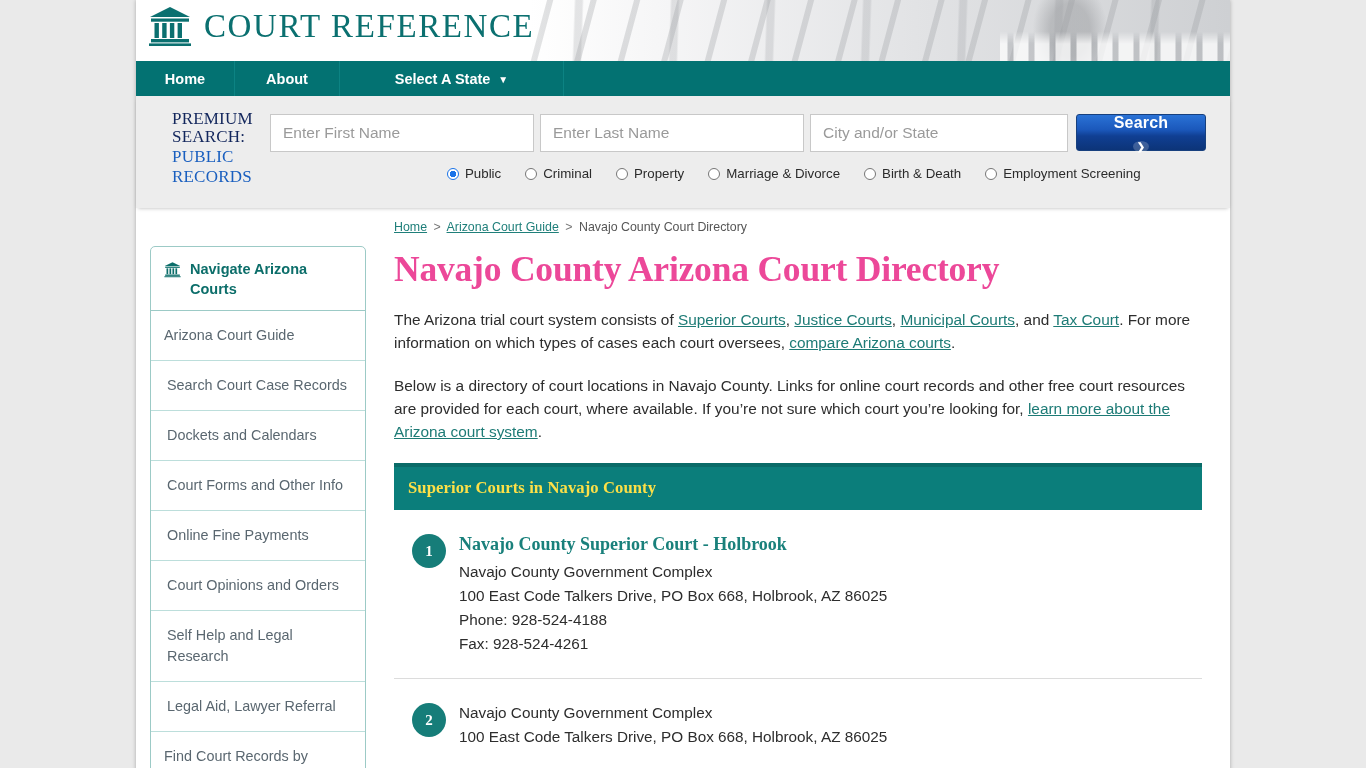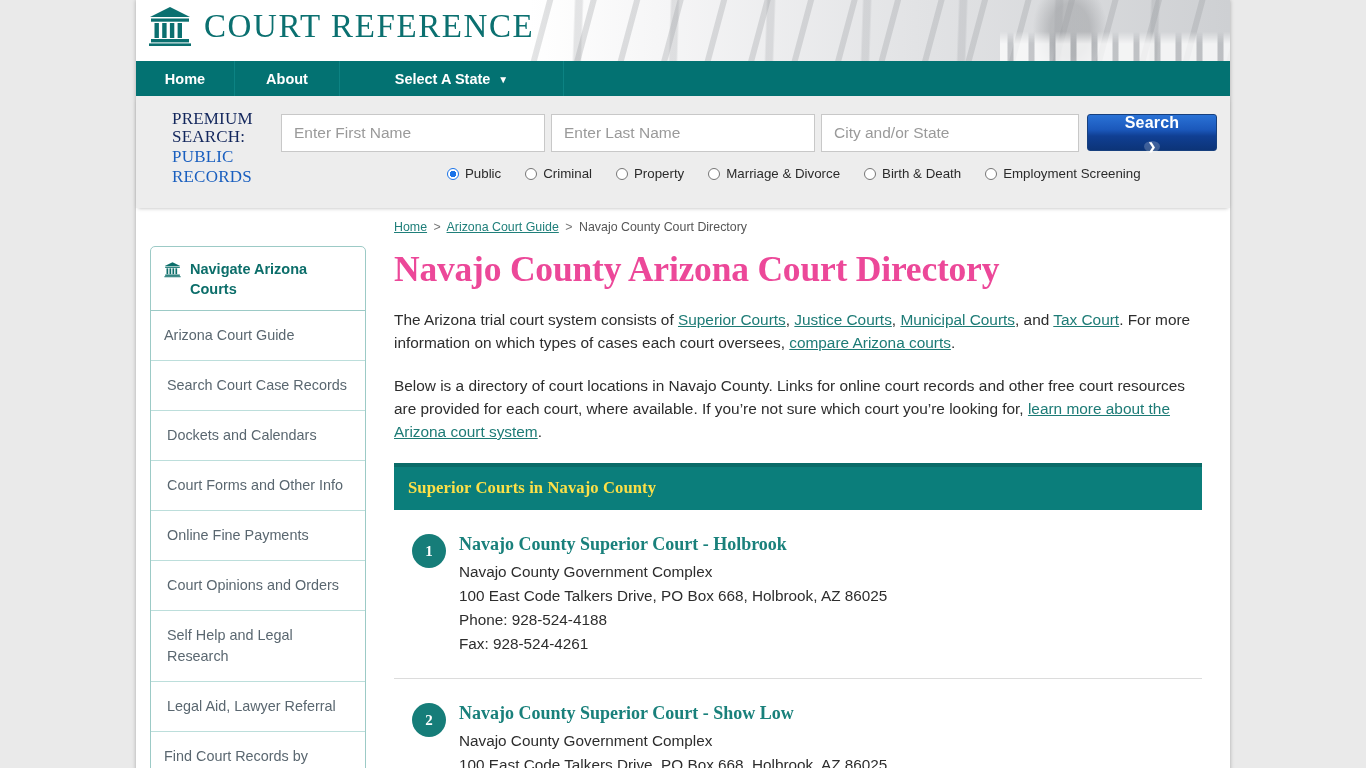--- a/index.html
+++ b/index.html
@@ -120,21 +120,21 @@
     font-weight: normal;
     font-size: 17px;
     line-height: 18px;
     letter-spacing: .2px;
   }
   .sl-premium { color: #12265c; display:block; }
   .sl-public { color: #1a5fbf; display:block; margin-top: 2px; }
   .search-fields {
     position: absolute;
     left: 134px; top: 18px;
-    display: flex; gap: 0; margin-left: 11px;
+    display: flex; gap: 0;
   }
   .search-input {
     height: 38px;
     background: #ffffff;
     border: 1px solid #c8c8c8;
     font-size: 15.5px;
     color: #333;
     padding: 0 12px;
     outline: none;
     font-family: "Liberation Sans", sans-serif;
@@ -462,21 +462,20 @@
               <div class="court-line">Navajo County Government Complex</div>
               <div class="court-line">100 East Code Talkers Drive, PO Box 668, Holbrook, AZ 86025</div>
               <div class="court-line">Phone: 928-524-4188</div>
               <div class="court-line">Fax: 928-524-4261</div>
             </div>
           </div>
 
           <div class="court">
             <div class="court-num">2</div>
             <div class="court-body">
-              <a class="court-name" href="#">Navajo County Superior Court - Show Low</a>
               <div class="court-line">Navajo County Government Complex</div>
               <div class="court-line">100 East Code Talkers Drive, PO Box 668, Holbrook, AZ 86025</div>
             </div>
           </div>
 
         </div>
       </div>
     </div>
 
   </div>

